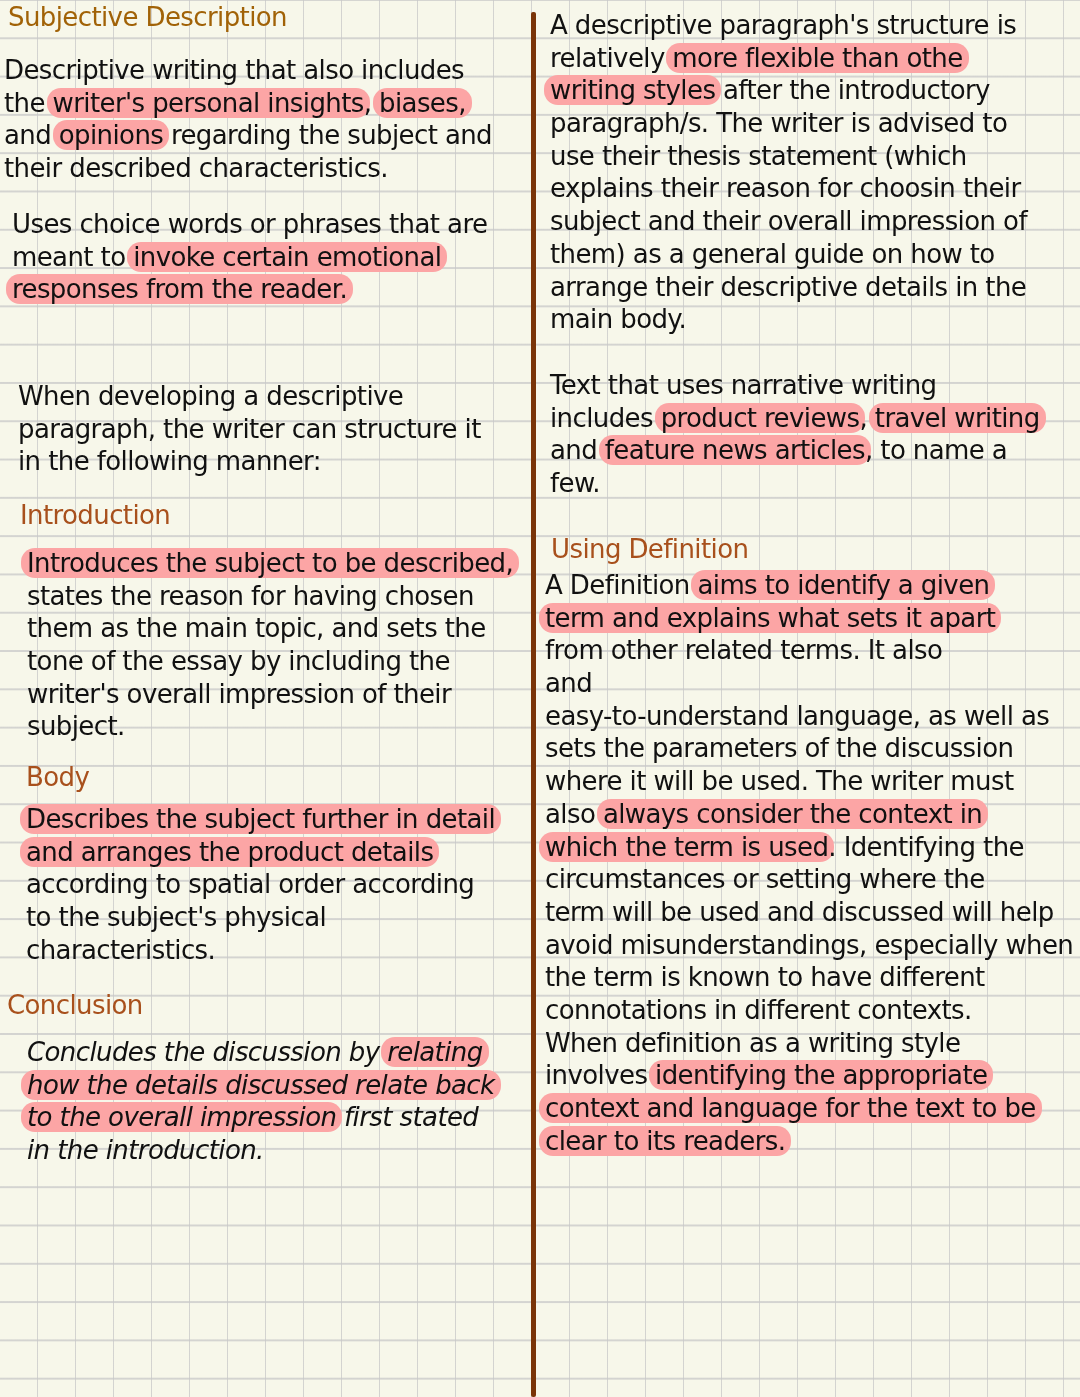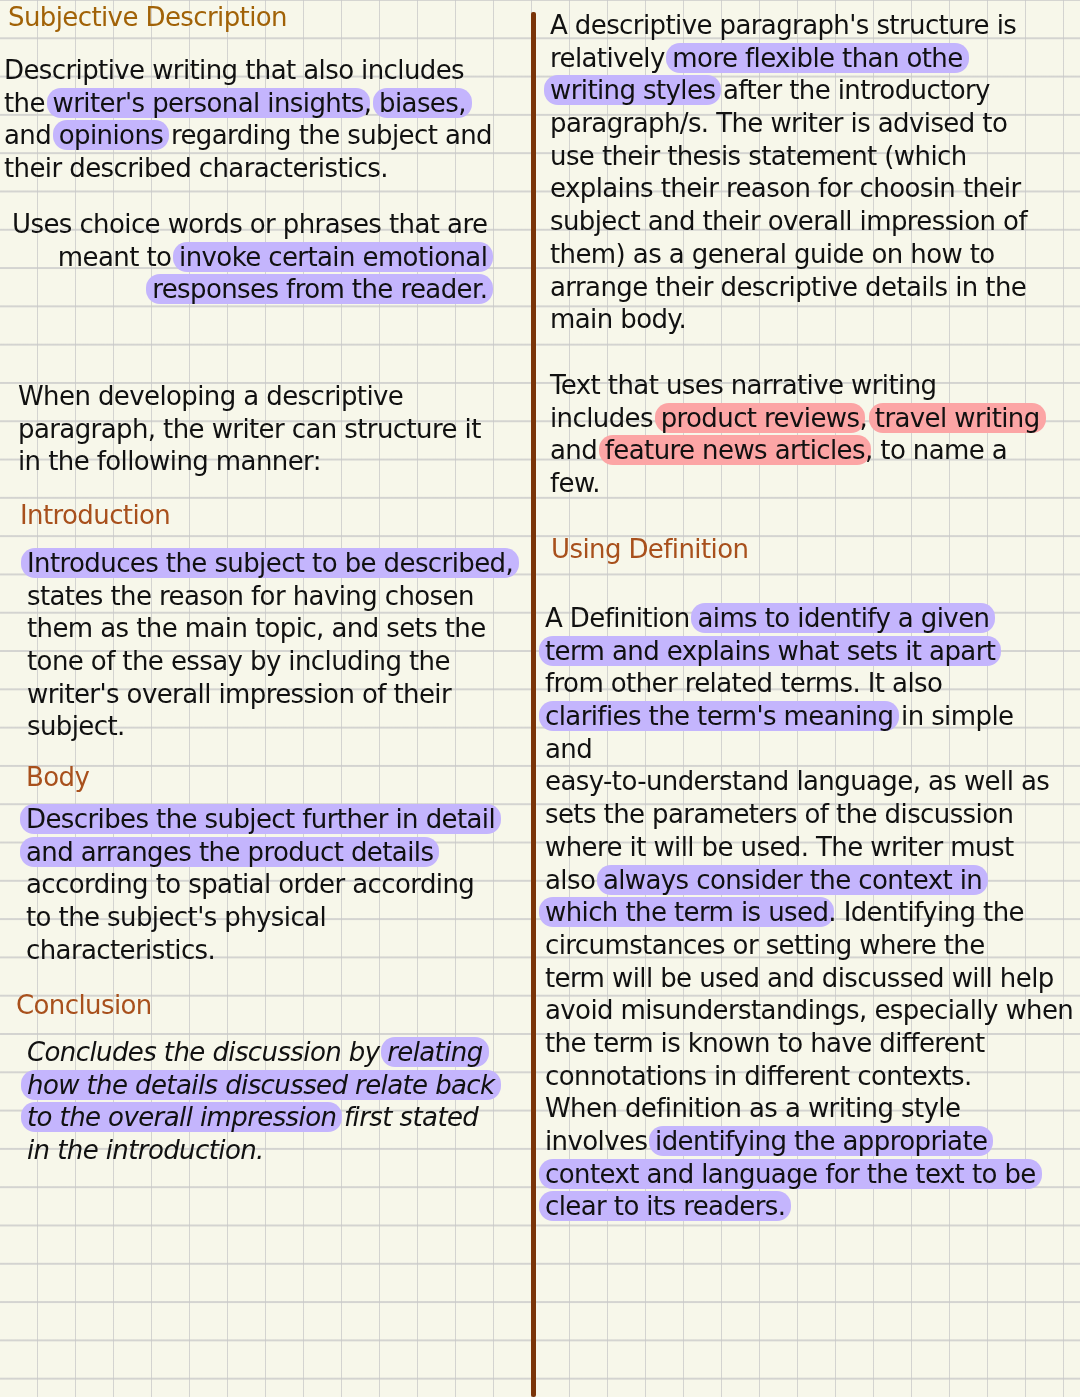--- a/index.html
+++ b/index.html
@@ -28,21 +28,21 @@
   }
   .block {
     position: absolute;
     font-size: 26px;
     line-height: 32.7px;
     letter-spacing: -0.6px;
     white-space: nowrap;
   }
   .line { display: block; height: 32.7px; }
   .hl {
-    background: #c4b5fd;
+    background: #fca5a5;
     border-radius: 14px;
     padding: 0 6px;
     margin: 0 -6px;
     -webkit-box-decoration-break: clone;
     box-decoration-break: clone;
   }
   .hl-y {
     background: #fca5a5;
     border-radius: 14px;
     padding: 0 6px;
@@ -70,21 +70,21 @@
 
 <div class="h-orange" style="left:8px; top:2px;">Subjective Description</div>
 
 <div class="block" style="left:4px; top:54px;">
   <span class="line"><span>Descriptive writing that also includes</span></span>
   <span class="line"><span>the </span><span class="hl">writer's personal insights</span><span>, </span><span class="hl">biases,</span></span>
   <span class="line"><span>and </span><span class="hl">opinions</span><span> regarding the subject and</span></span>
   <span class="line"><span>their described characteristics.</span></span>
 </div>
 
-<div class="block" style="left:12px; top:208px;text-align:right;">
+<div class="block" style="left:12px; top:208px;">
   <span class="line"><span>Uses choice words or phrases that are</span></span>
   <span class="line"><span>meant to </span><span class="hl">invoke certain emotional</span></span>
   <span class="line"><span class="hl">responses from the reader.</span></span>
 </div>
 
 <div class="block" style="left:18px; top:380px;">
   <span class="line"><span>When developing a descriptive</span></span>
   <span class="line"><span>paragraph, the writer can structure it</span></span>
   <span class="line"><span>in the following manner:</span></span>
 </div>
@@ -101,21 +101,21 @@
 
 <div class="h-brown" style="left:26px; top:762px;">Body</div>
 <div class="block" style="left:26px; top:803px;">
   <span class="line"><span class="hl">Describes the subject further in detail</span></span>
   <span class="line"><span class="hl">and arranges the product details</span></span>
   <span class="line"><span>according to spatial order according</span></span>
   <span class="line"><span>to the subject's physical</span></span>
   <span class="line"><span>characteristics.</span></span>
 </div>
 
-<div class="h-brown" style="left:16px; top:990px;text-align:center;">Conclusion</div>
+<div class="h-brown" style="left:7px; top:990px;text-align:center;">Conclusion</div>
 <div class="block" style="left:27px; top:1036px;font-style:italic;">
   <span class="line"><span>Concludes the discussion by </span><span class="hl">relating</span></span>
   <span class="line"><span class="hl">how the details discussed relate back</span></span>
   <span class="line"><span class="hl">to the overall impression</span><span> first stated</span></span>
   <span class="line"><span>in the introduction.</span></span>
 </div>
 
 <div class="block" style="left:550px; top:9px;">
   <span class="line"><span>A descriptive paragraph's structure is</span></span>
   <span class="line"><span>relatively </span><span class="hl">more flexible than othe</span></span>
@@ -130,25 +130,24 @@
 </div>
 
 <div class="block" style="left:550px; top:369px;">
   <span class="line"><span>Text that uses narrative writing</span></span>
   <span class="line"><span>includes </span><span class="hl-y">product reviews</span><span>, </span><span class="hl-y">travel writing</span></span>
   <span class="line"><span>and </span><span class="hl-y">feature news articles</span><span>, to name a</span></span>
   <span class="line"><span>few.</span></span>
 </div>
 
 <div class="h-brown" style="left:551px; top:534px;">Using Definition</div>
-<div class="block" style="left:545px; top:569px;margin-top:33px;">
+<div class="block" style="left:545px; top:569px;">
   <span class="line"><span>A Definition </span><span class="hl">aims to identify a given</span></span>
   <span class="line"><span class="hl">term and explains what sets it apart</span></span>
   <span class="line"><span>from other related terms. It also</span></span>
-  <span class="line"><span class="hl">clarifies the term's meaning</span><span> in simple</span></span>
   <span class="line"><span>and</span></span>
   <span class="line"><span>easy-to-understand language, as well as</span></span>
   <span class="line"><span>sets the parameters of the discussion</span></span>
   <span class="line"><span>where it will be used. The writer must</span></span>
   <span class="line"><span>also </span><span class="hl">always consider the context in</span></span>
   <span class="line"><span class="hl">which the term is used</span><span>. Identifying the</span></span>
   <span class="line"><span>circumstances or setting where the</span></span>
   <span class="line"><span>term will be used and discussed will help</span></span>
   <span class="line"><span>avoid misunderstandings, especially when</span></span>
   <span class="line"><span>the term is known to have different</span></span>

